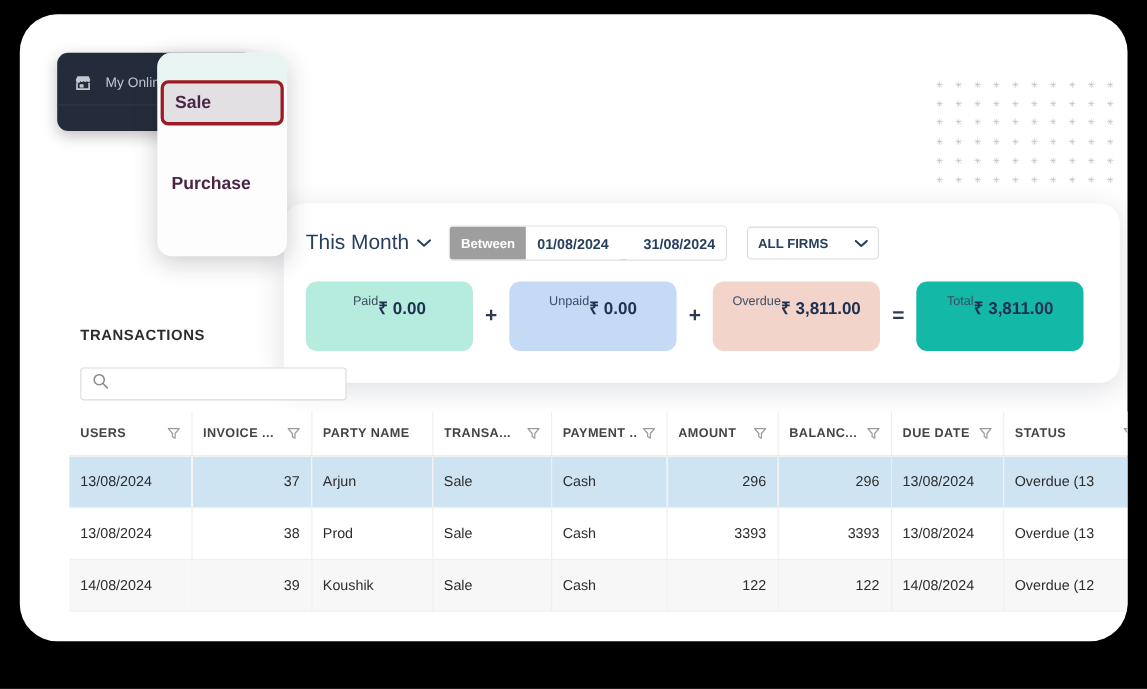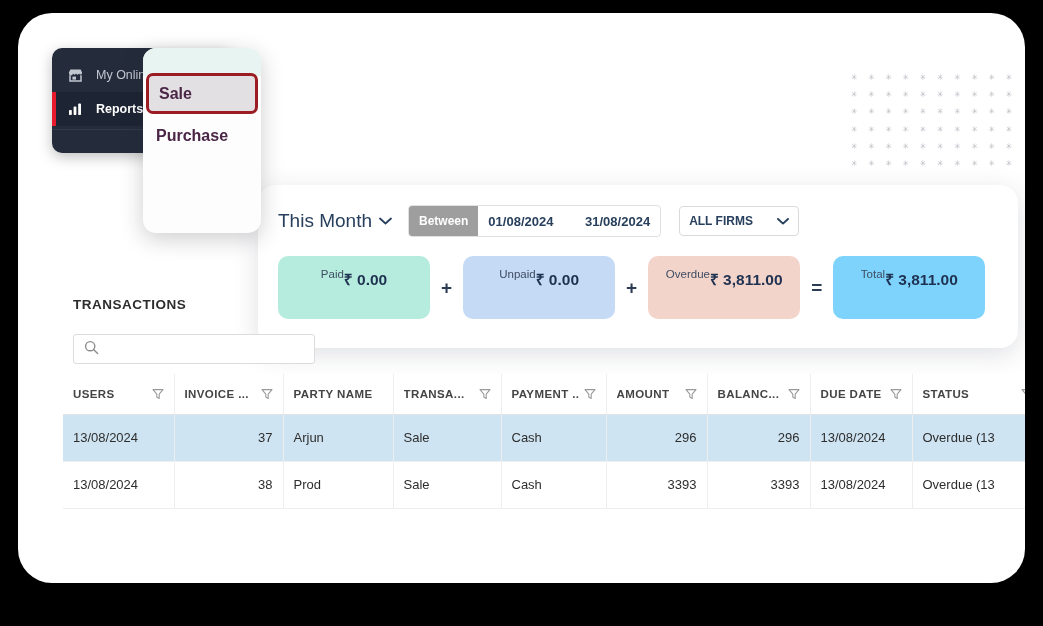--- a/index.html
+++ b/index.html
@@ -123,20 +123,21 @@
   .menu-item {
     position: relative;
     height: 44px;
     display: flex;
     align-items: center;
     padding-left: 13px;
     font-size: 16px;
     color: #4a2545;
     font-weight: bold;
     box-sizing: border-box;
+    margin-top: 32px;
   }
   .menu-item.highlight {
     background: #e3e0e4;
     border: 3px solid #9b1c23;
     border-radius: 7px;
     margin: 0 3px;
     height: 41px;
     padding-left: 10px;
   }
   #menu-list { position: relative; margin-top: 25px; }
@@ -453,21 +454,21 @@
           <div class="tile" id="tile-unpaid" style="background: rgb(196, 218, 245);">
             <div class="tile-label">Unpaid</div>
             <div class="tile-value">₹ 0.00</div>
           </div>
           <div class="op">+</div>
           <div class="tile" id="tile-overdue" style="background: rgb(242, 212, 203);">
             <div class="tile-label">Overdue</div>
             <div class="tile-value">₹ 3,811.00</div>
           </div>
           <div class="op">=</div>
-          <div class="tile" id="tile-total" style="background: #7dd3fc;">
+          <div class="tile" id="tile-total" style="background: #14b8a6;">
             <div class="tile-label">Total</div>
             <div class="tile-value">₹ 3,811.00</div>
           </div>
         </div>
 
     </div>
 
     <div id="transactions-title">TRANSACTIONS</div>
 
     <div id="search-wrap">
@@ -598,50 +599,51 @@
               <td>13/08/2024</td>
               <td class="num">38</td>
               <td>Prod</td>
               <td>Sale</td>
               <td>Cash</td>
               <td class="num">3393</td>
               <td class="num">3393</td>
               <td>13/08/2024</td>
               <td class="overdue">Overdue (13 </td>
             </tr>
+            <tr class="row-even">
+              <td>14/08/2024</td>
+              <td class="num">39</td>
+              <td>Koushik</td>
+              <td>Sale</td>
+              <td>Cash</td>
+              <td class="num">122</td>
+              <td class="num">122</td>
+              <td>14/08/2024</td>
+              <td class="overdue">Overdue (12 </td>
+            </tr>
           </tbody>
       </table>
     </div>
 
   </div>
 
   <div id="sidebar">
     <div class="side-gap"></div>
 
     <div class="side-item">
       <span class="side-icon">
         <svg width="17" height="17" viewBox="0 0 17 17">
           <path d="M2 5.2 L3.4 2.4 H13.6 L15 5.2 V6.2 A1.6 1.6 0 0 1 12 6.6 A1.6 1.6 0 0 1 9 6.6 A1.6 1.6 0 0 1 6 6.6 A1.6 1.6 0 0 1 2 6.2 Z" fill="#c2c7d0"></path>
           <path d="M3 8.2 V14 H14 V8.2" fill="none" stroke="#c2c7d0" stroke-width="1.5"></path>
           <rect x="5.4" y="9.6" width="3.6" height="3" fill="#c2c7d0"></rect>
         </svg>
       </span>
       <span>My Online</span>
     </div>
 
-    <div class="side-item active">
-      <span class="side-icon">
-        <svg width="17" height="17" viewBox="0 0 17 17">
-          <rect x="2" y="9" width="2.8" height="5" rx="0.8" fill="#ffffff"></rect>
-          <rect x="6.6" y="5.6" width="2.8" height="8.4" rx="0.8" fill="#ffffff"></rect>
-          <rect x="11.2" y="2.6" width="2.8" height="11.4" rx="0.8" fill="#ffffff"></rect>
-        </svg>
-      </span>
-      <span>Reports</span>
-    </div>
 
     <div class="side-sep"></div>
     <div class="side-gap"></div>
 
 
     <div class="side-gap"></div>
   </div>
 
   <div id="report-menu">
     <div id="menu-list">

